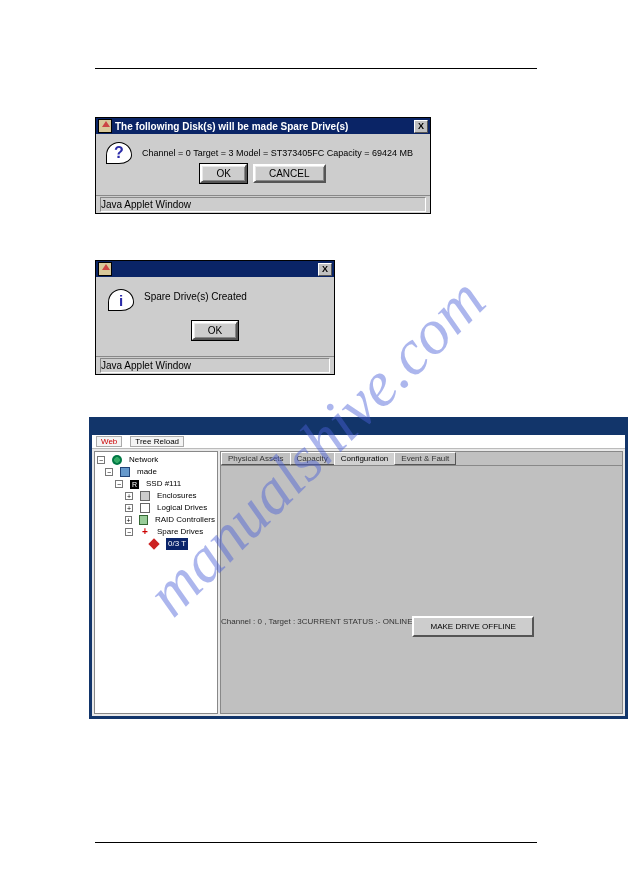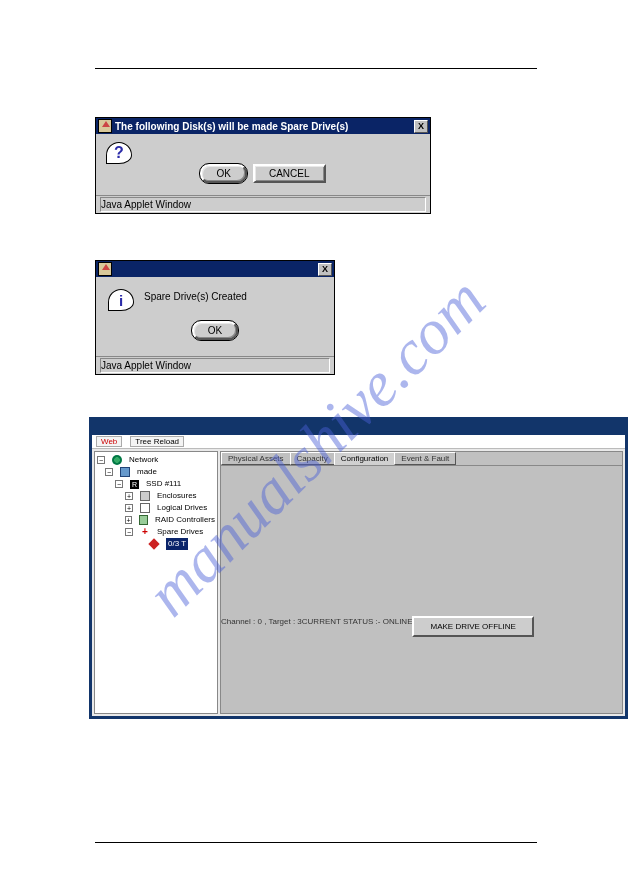--- a/index.html
+++ b/index.html
@@ -121,21 +121,21 @@
   .dlg-btnrow { display: flex; justify-content: center; gap: 6px; margin-bottom: 6px; }
   .win-btn {
     background: #cdcdcd;
     border: 2px solid;
     border-color: #fff #555 #555 #fff;
     padding: 2px 14px;
     font-size: 10px;
     cursor: pointer;
     box-shadow: inset 1px 1px 0 #e8e8e8, inset -1px -1px 0 #888;
   }
-  .win-btn.default { outline: 1px solid #000; border-radius: 9px; }
+  .win-btn.default { outline: 1px solid #000; }
   .statusbar {
     border-top: 1px solid #888;
     background: #cdcdcd;
     padding: 1px 4px;
     font-size: 10px;
   }
   .statusbar-inset {
     border: 1px solid;
     border-color: #888 #fff #fff #888;
     padding: 1px 0;
@@ -289,20 +289,21 @@
 
   <div class="dlg">
     <div class="titlebar">
       <span class="ticon"></span>
       <span class="title-text">The following Disk(s) will be made Spare Drive(s)</span>
       <span class="closebtn">X</span>
     </div>
     <div class="dlg-body">
       <div class="dlg-row1">
         <div class="qicon">?</div>
+        <div class="dlg-msg">Channel = 0  Target = 3  Model = ST373405FC  Capacity = 69424 MB</div>
       </div>
       <div class="dlg-btnrow">
         <button class="win-btn default">OK</button>
         <button class="win-btn">CANCEL</button>
       </div>
     </div>
     <div class="statusbar">
       <span class="statusbar-inset">Java Applet Window</span>
     </div>
   </div>

